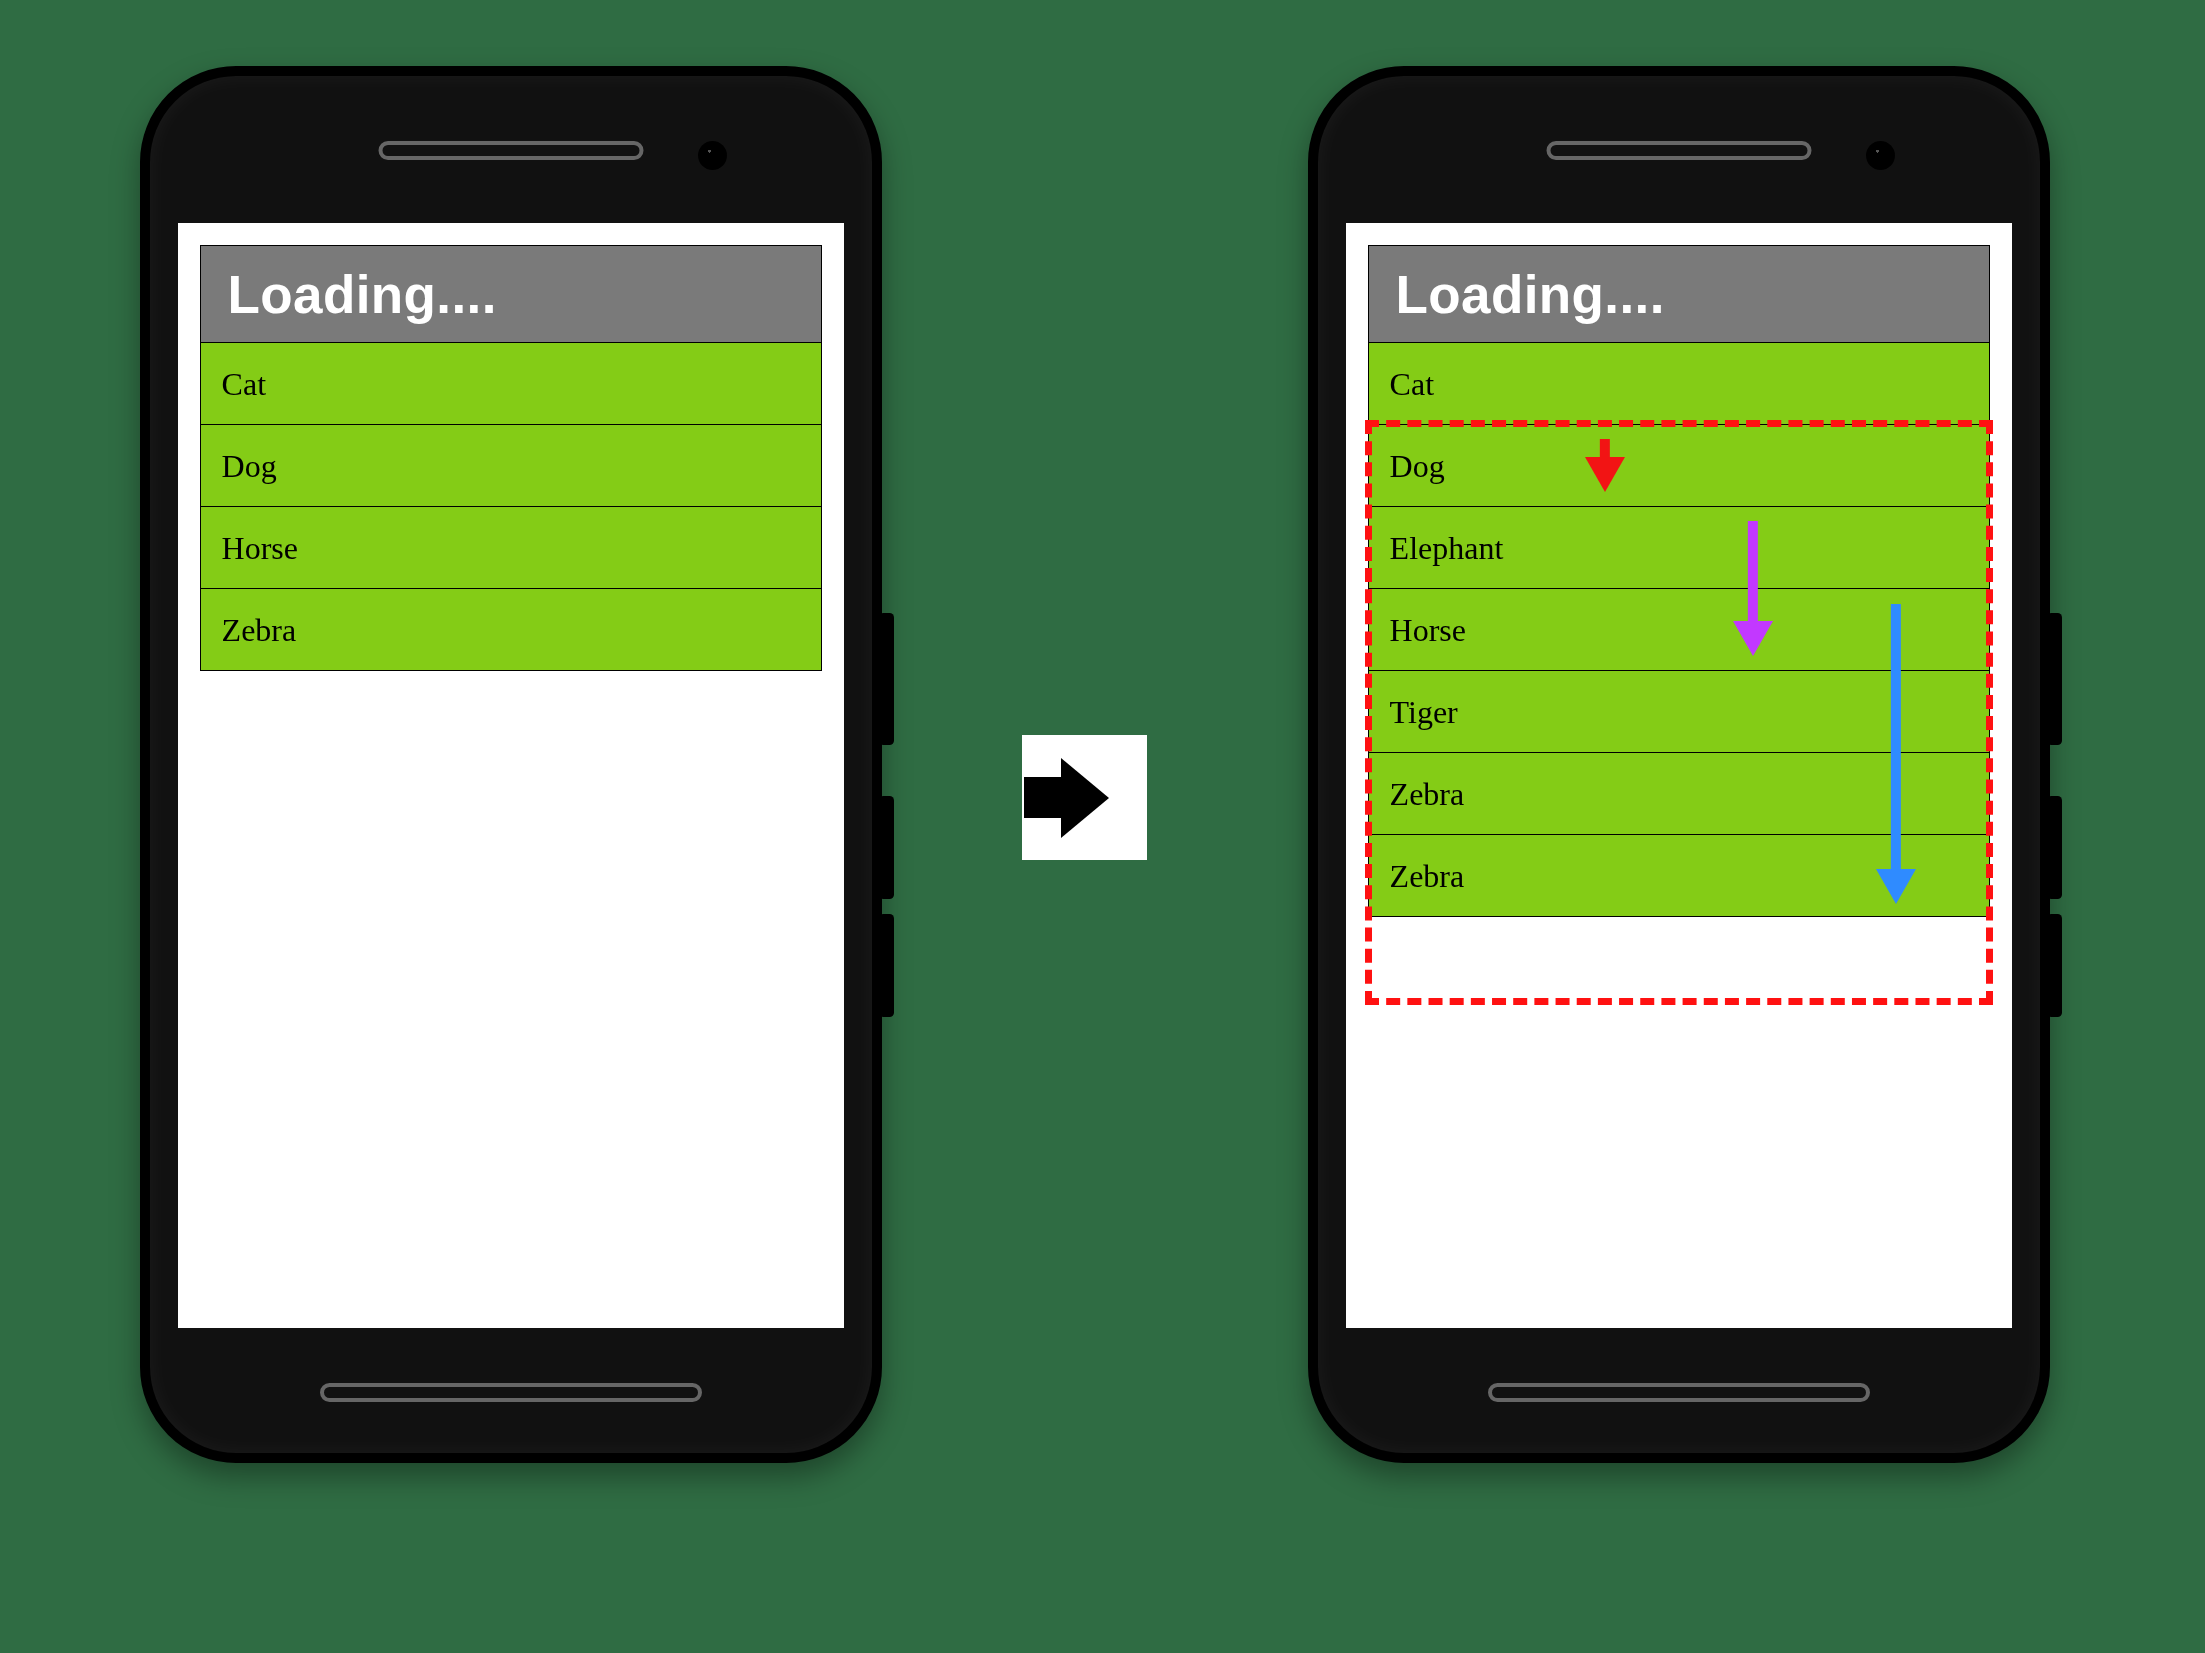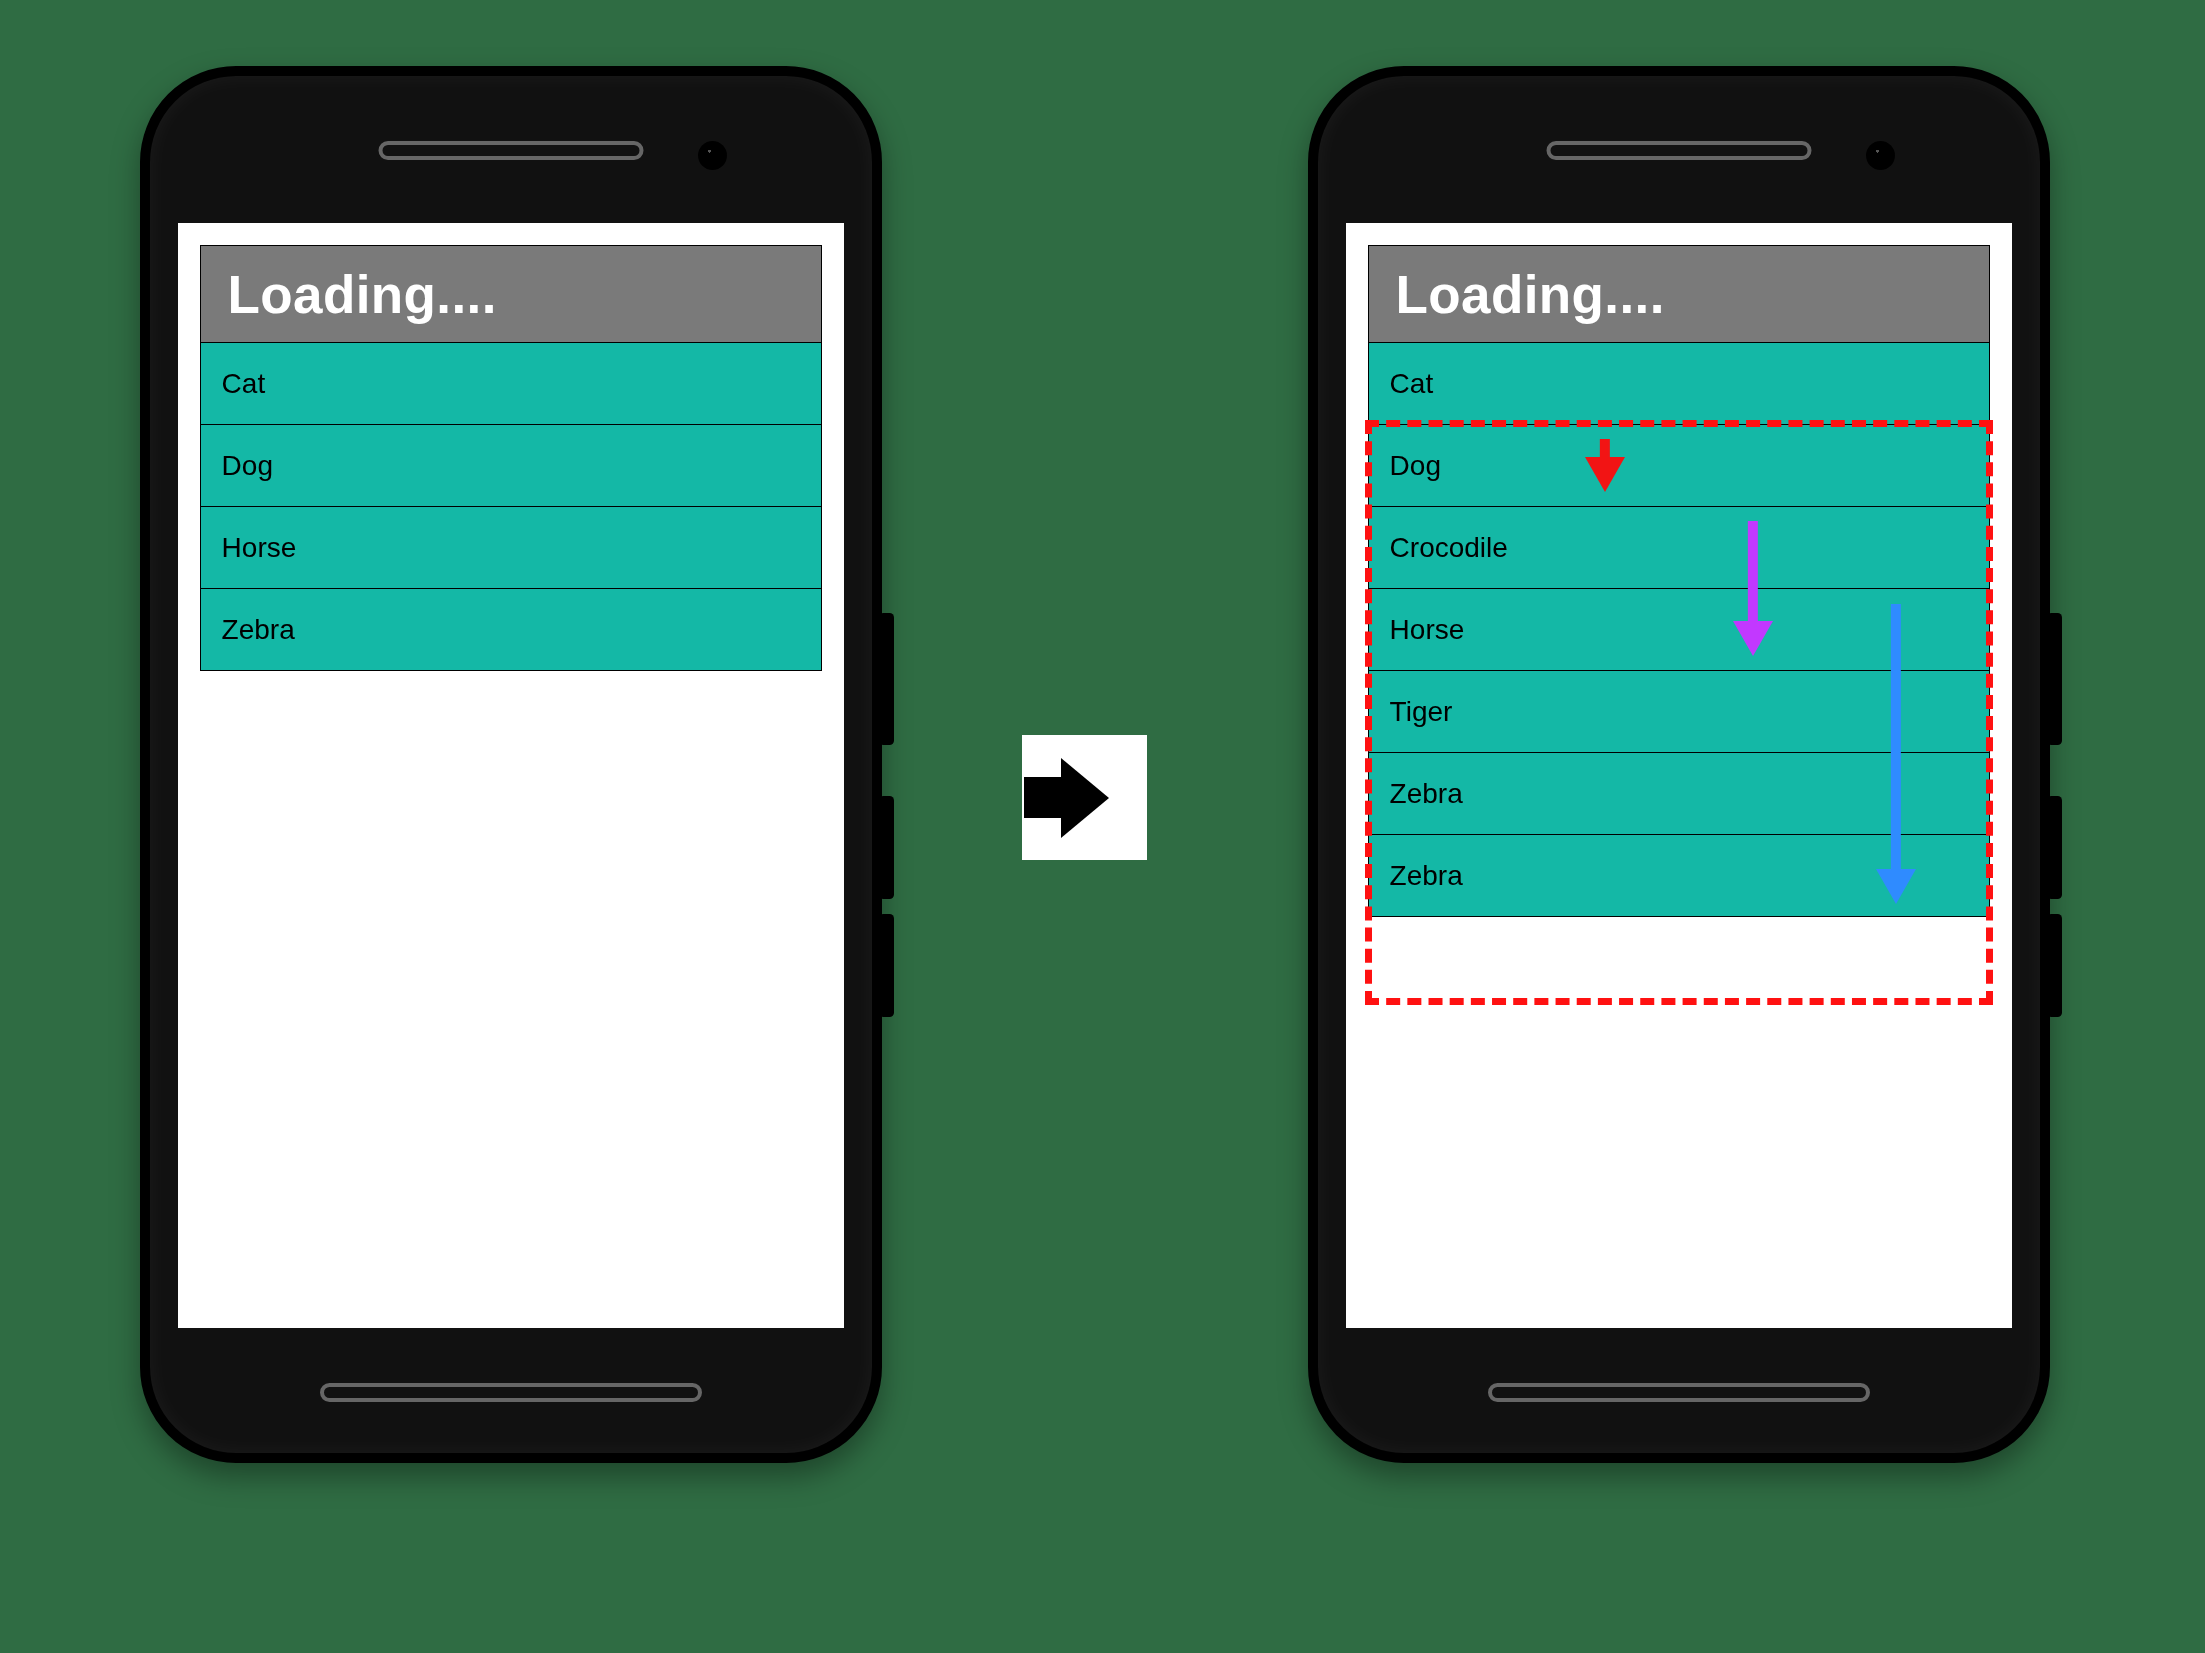--- a/index.html
+++ b/index.html
@@ -106,28 +106,29 @@
     border: 1.5px solid #000;
     border-bottom: none;
     letter-spacing: 0.4px;
   }
   .list {
     position: relative;
     border: 1.5px solid #000;
     border-top: none;
   }
   .row {
-    background: #14b8a6;
+    background: #84cc16;
     border-top: 1.5px solid #000;
     height: 82px;
     line-height: 82px;
     padding: 0 20.6px;
-    font-size: 28px;
+    font-size: 32px;
     color: #000;
     box-sizing: border-box;
+    font-family: Liberation Serif, serif;
   }
   .row:first-child { border-top: 1.5px solid #000; }
 
   
   .dashed-box {
     position: absolute;
     border: 7.4px dashed #f11;
     pointer-events: none;
     box-sizing: border-box;
   }
@@ -225,21 +226,21 @@
     <div class="speaker"></div>
     <div class="front-cam"></div>
     <div class="home-bar"></div>
 
     <div class="screen">
       <div class="app">
         <div class="app-header">Loading....</div>
         <div class="list" id="list-right">
             <div class="row">Cat</div>
             <div class="row">Dog</div>
-            <div class="row">Crocodile</div>
+            <div class="row">Elephant</div>
             <div class="row">Horse</div>
             <div class="row">Tiger</div>
             <div class="row">Zebra</div>
             <div class="row">Zebra</div>
             <div class="dashed-box" style="left: -4.4px; width: 628px; top: 78px; height: 585px;"></div>
             <div class="mini-arrow red" style="left: 215px; width: 41px; top: 97px; height: 53px;">
               <div class="shaft" style="background: currentcolor;"></div>
               <div class="head"></div>
             </div>
             <div class="mini-arrow purple" style="left: 363px; width: 41px; top: 179px; height: 135px;">

